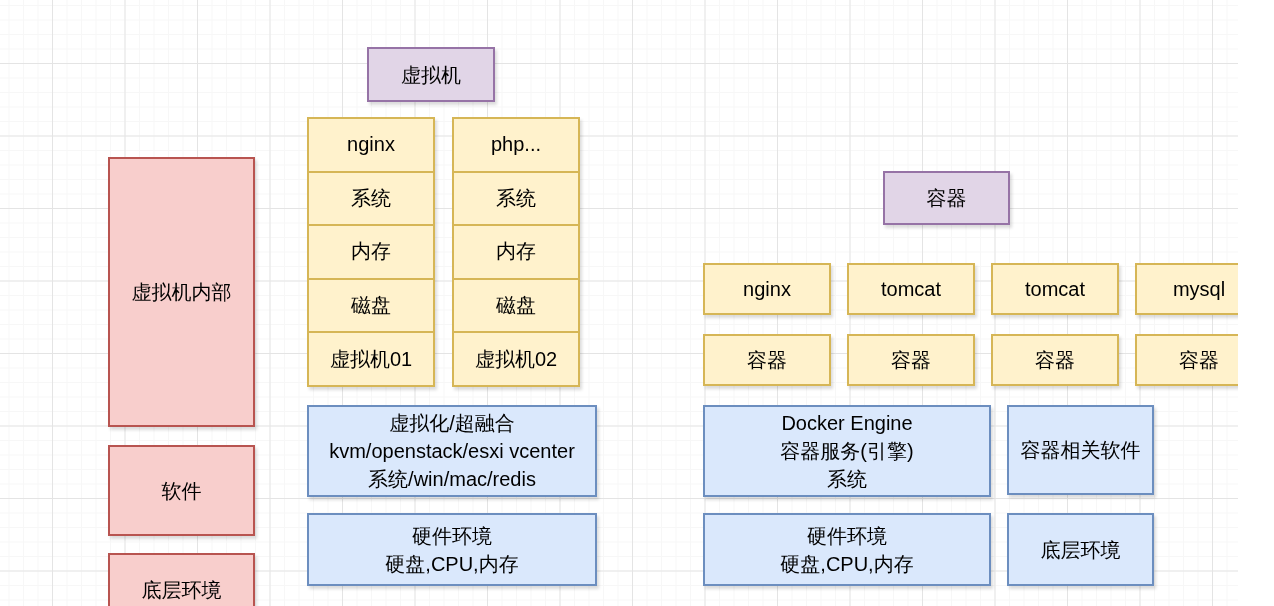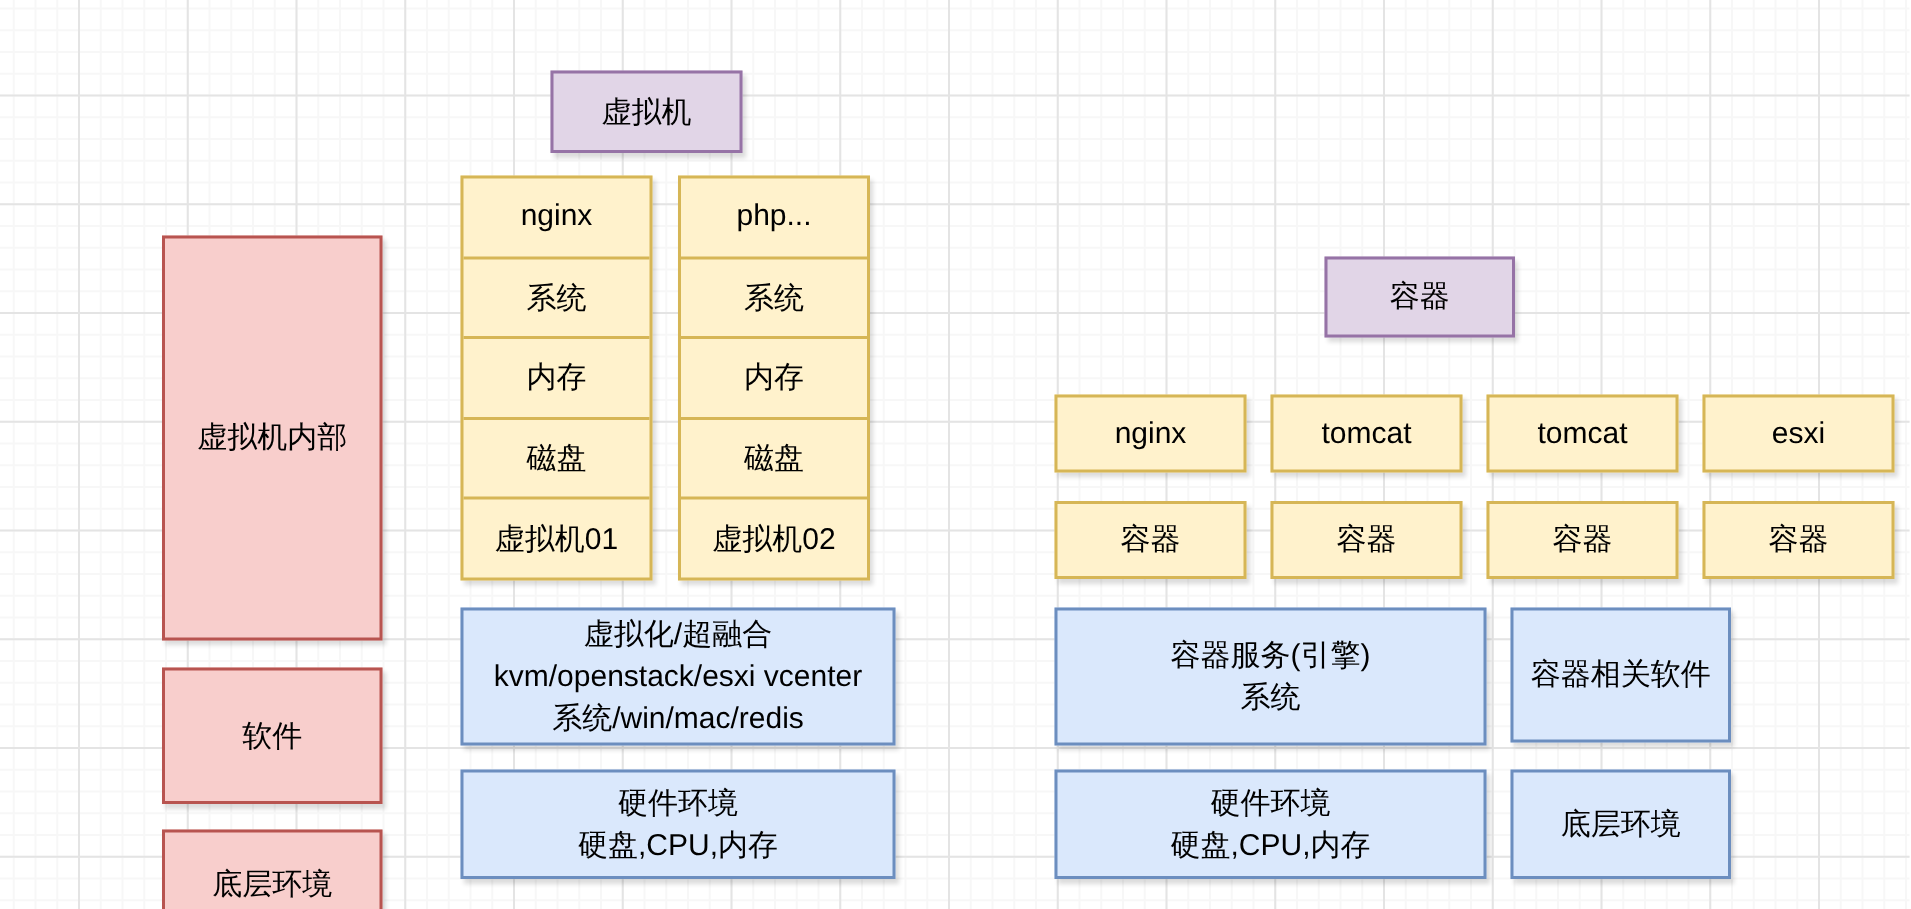--- a/index.html
+++ b/index.html
@@ -12,21 +12,20 @@
     width:1238px;height:606px;
     overflow:hidden;
     background-color:#ffffff;
     background-image:
       linear-gradient(#e4e4e4 1px, transparent 1px),
       linear-gradient(90deg, #e4e4e4 1px, transparent 1px),
       linear-gradient(#f7f7f7 1px, transparent 1px),
       linear-gradient(90deg, #f7f7f7 1px, transparent 1px);
     background-size:72.5px 72.5px,72.5px 72.5px,14.5px 14.5px,14.5px 14.5px;
     background-position:52px 63px,52px 63px,52px 63px,52px 63px;
-    padding-left:35px;
   }
   .box{
     position:absolute;
     box-sizing:border-box;
     display:flex;align-items:center;justify-content:center;
     text-align:center;
     font-size:20px;color:#000;
     border:2px solid #000;
     box-shadow:2px 3px 3px rgba(0,0,0,0.14);
     line-height:1.3;
@@ -132,38 +131,39 @@
   <div class="box yellow" style="left:703px;top:263px;width:128px;height:52px">
     <span>nginx</span>
   </div>
   <div class="box yellow" style="left:847px;top:263px;width:128px;height:52px">
     <span>tomcat</span>
   </div>
   <div class="box yellow" style="left:991px;top:263px;width:128px;height:52px">
     <span>tomcat</span>
   </div>
   <div class="box yellow" style="left:1135px;top:263px;width:128px;height:52px">
-    <span>esxi</span>
+    <span>mysql</span>
   </div>
 
   <div class="box yellow" style="left:703px;top:334px;width:128px;height:52px">
     <span>容器</span>
   </div>
   <div class="box yellow" style="left:847px;top:334px;width:128px;height:52px">
     <span>容器</span>
   </div>
   <div class="box yellow" style="left:991px;top:334px;width:128px;height:52px">
     <span>容器</span>
   </div>
   <div class="box yellow" style="left:1135px;top:334px;width:128px;height:52px">
     <span>容器</span>
   </div>
 
   <div class="box blue" style="left:703px;top:405px;width:288px;height:92px">
     <div class="lines">
+      <div>Docker Engine</div>
       <div>容器服务(引擎)</div>
       <div>系统</div>
     </div>
   </div>
 
   <div class="box blue" style="left:1007px;top:405px;width:147px;height:90px">
     <span>容器相关软件</span>
   </div>
 
   <div class="box blue" style="left:703px;top:513px;width:288px;height:73px">

